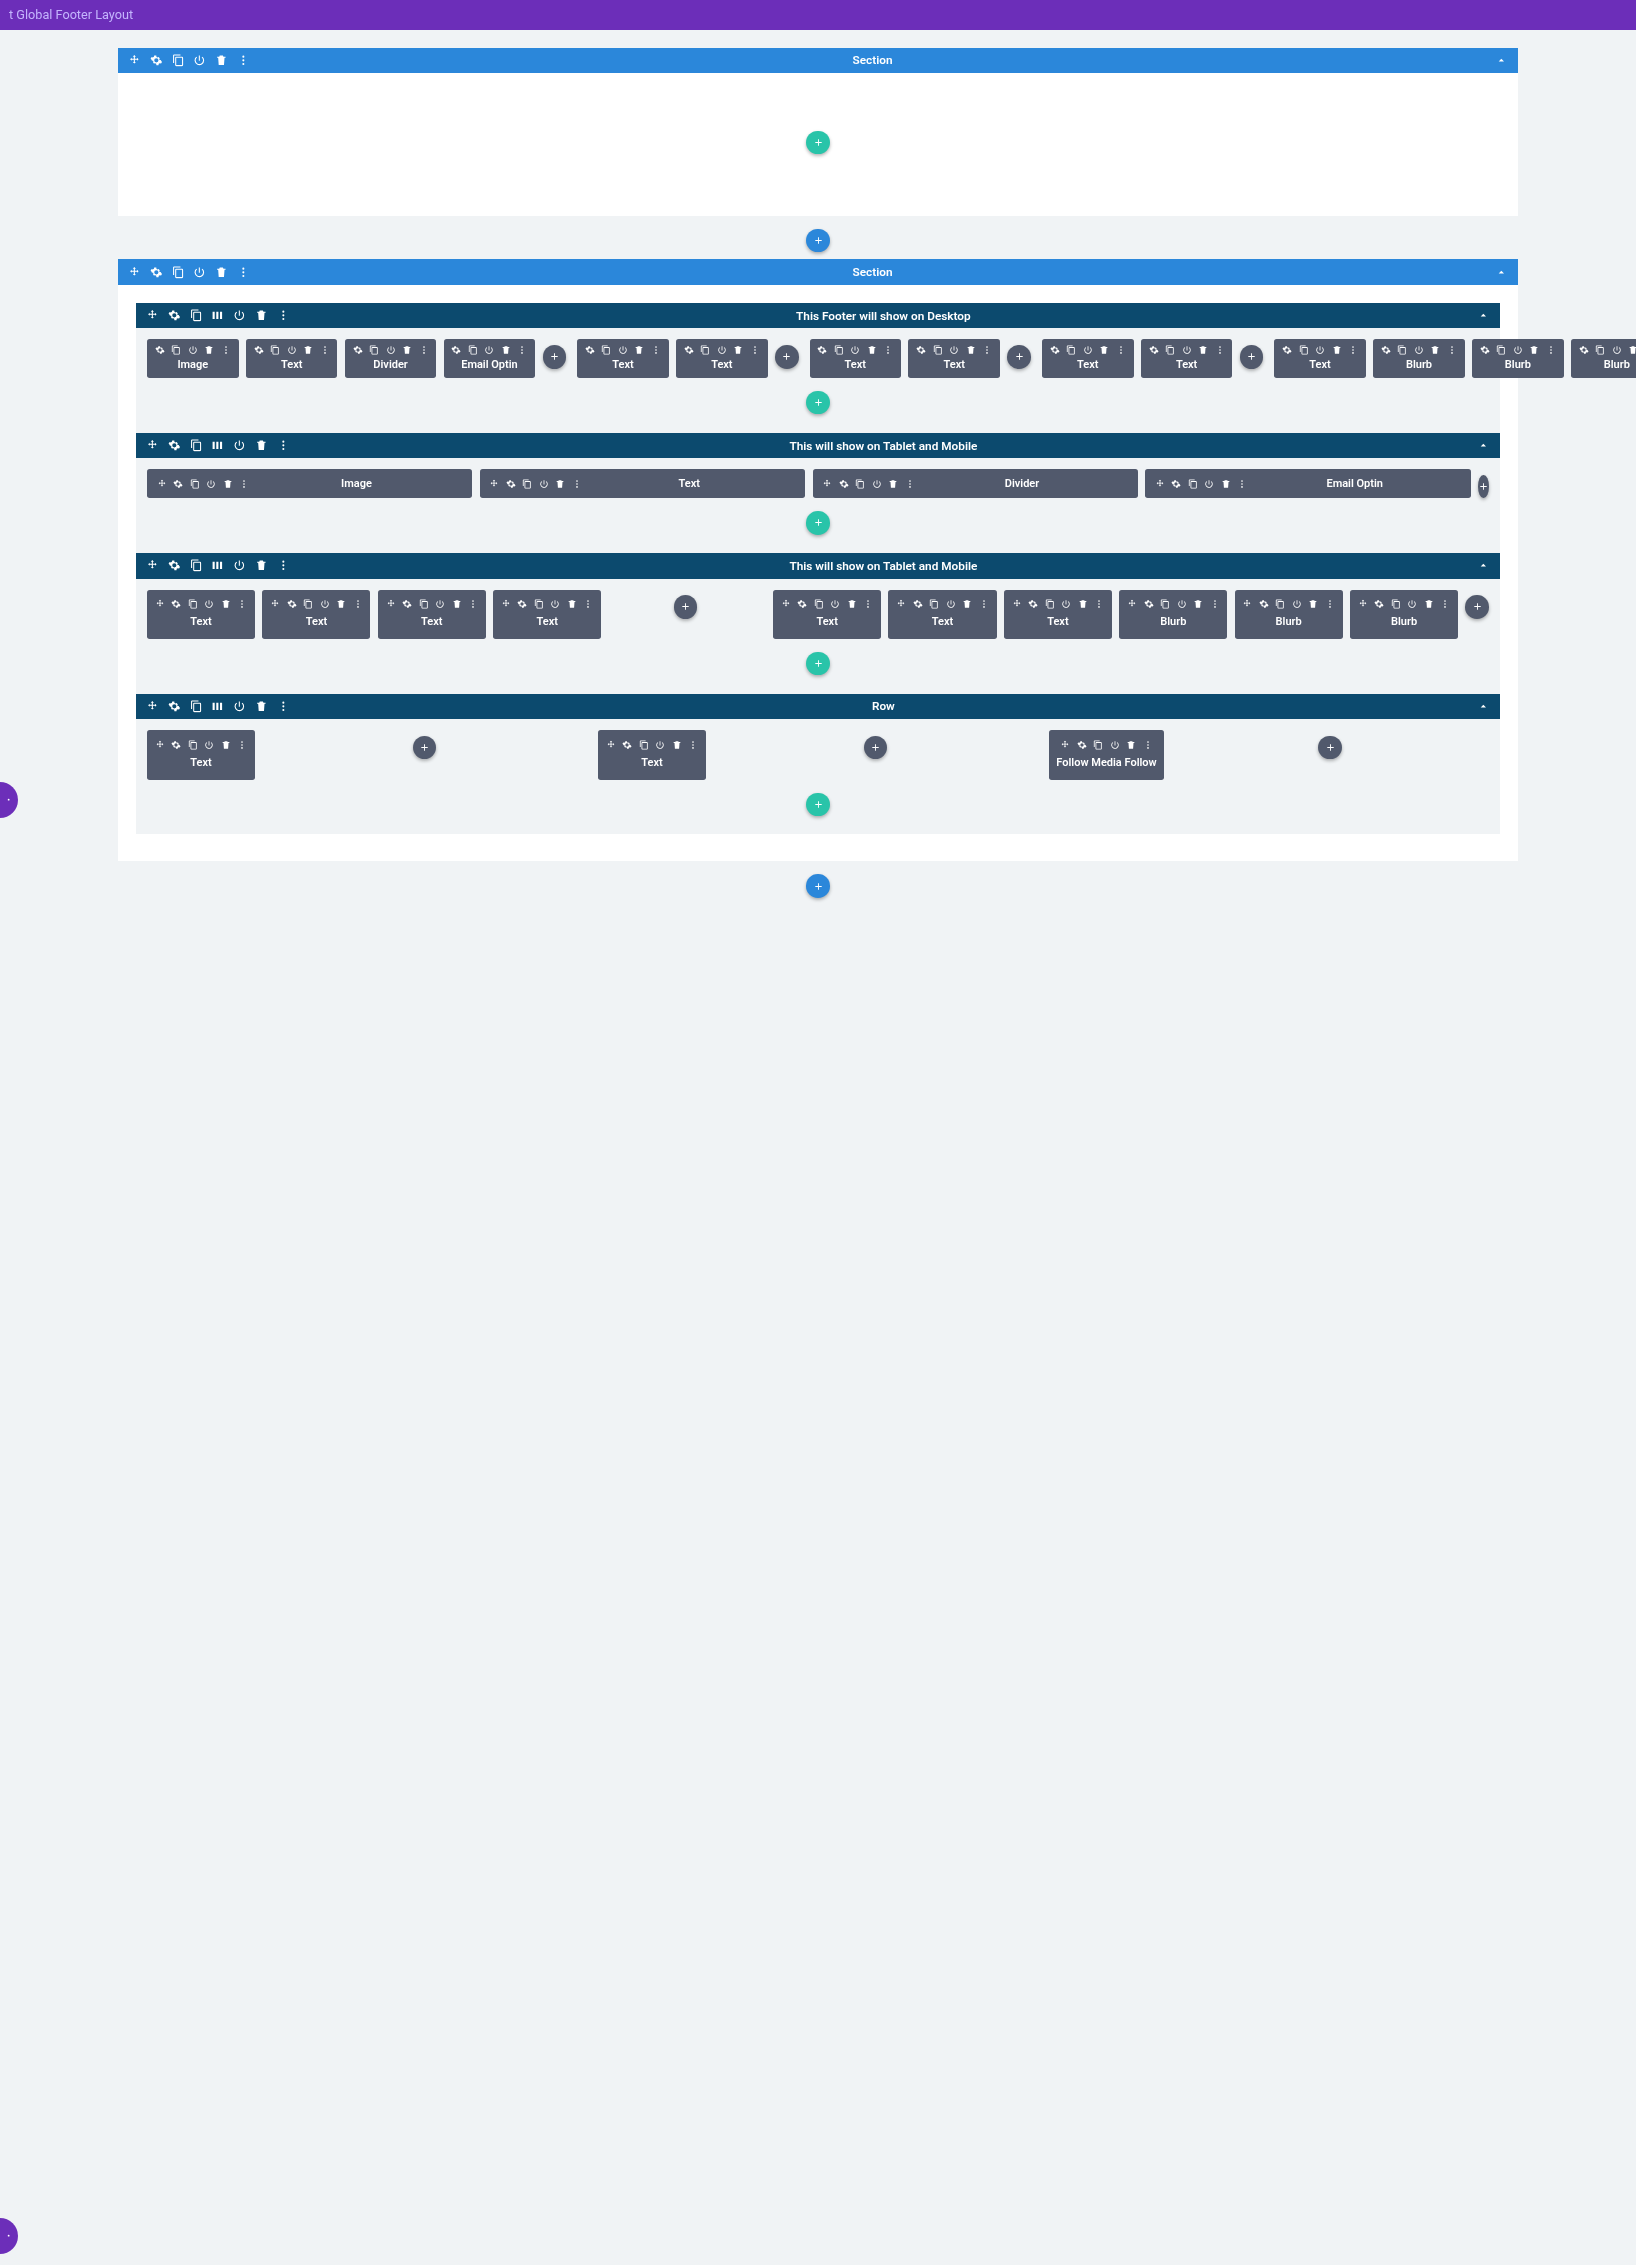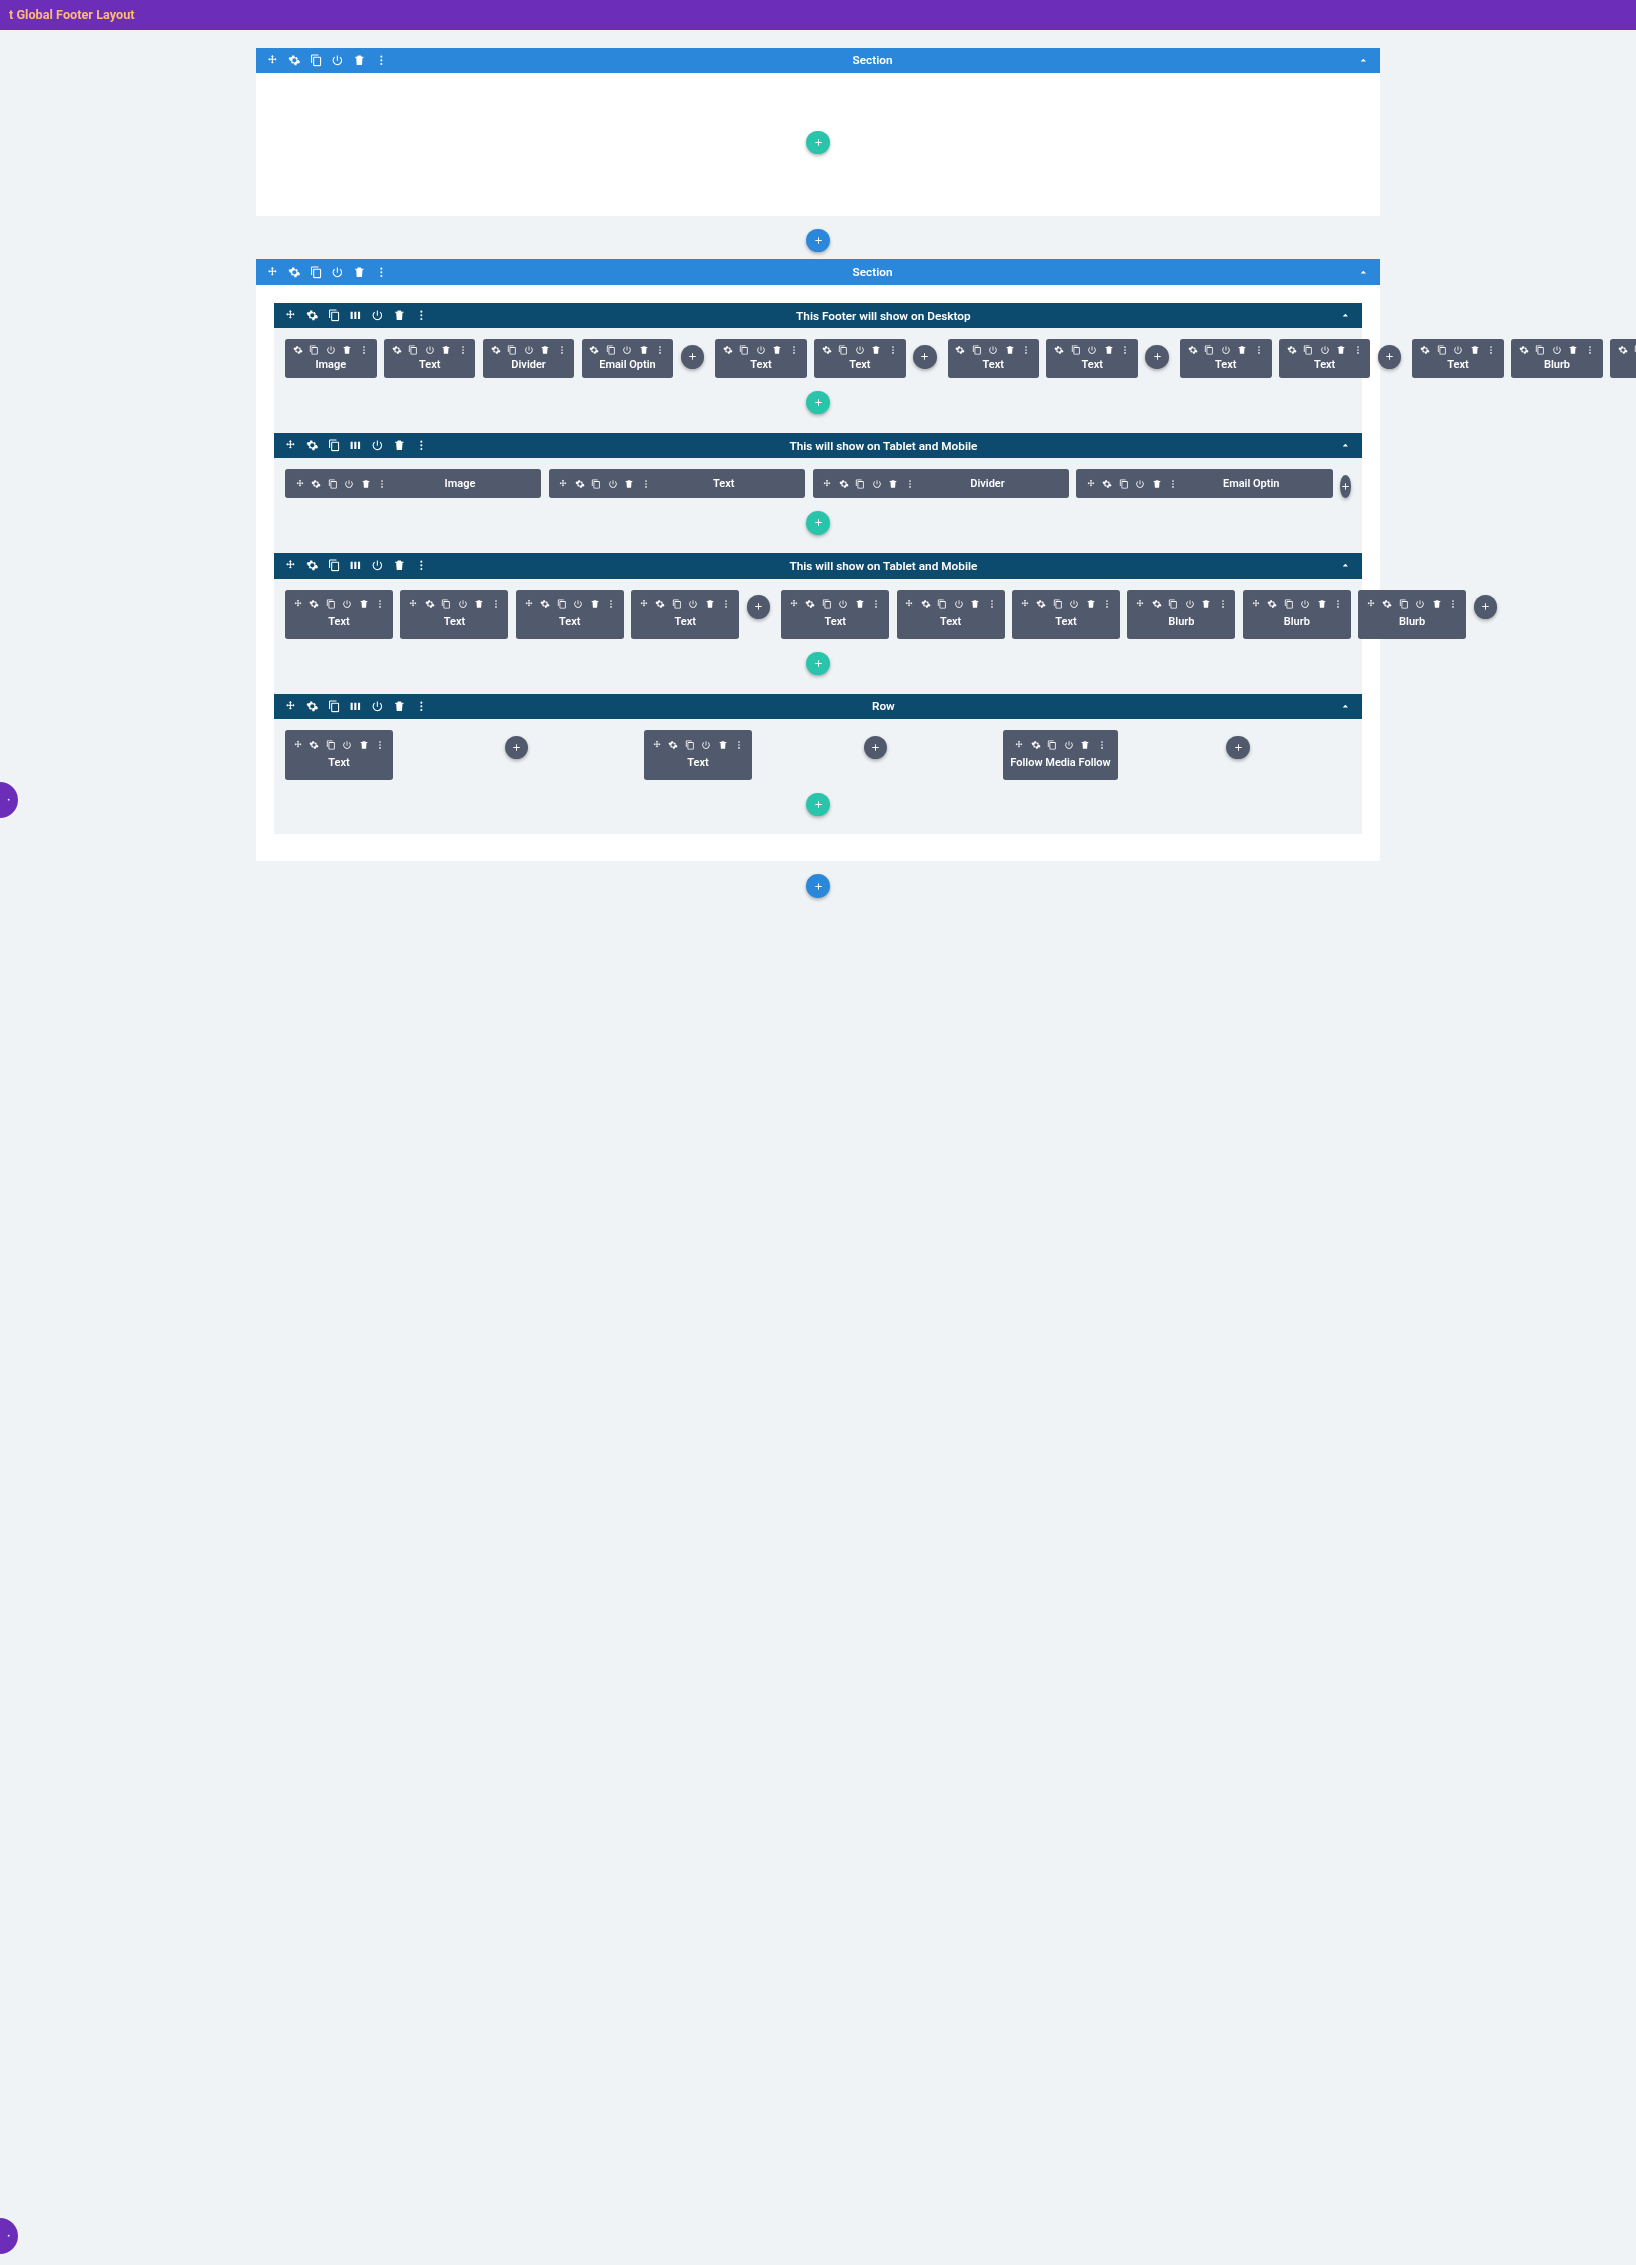--- a/index.html
+++ b/index.html
@@ -1,18 +1,18 @@
 <!DOCTYPE html>
 <html style="font-size:14.5px"><head>
 <meta charset="utf-8">
 <style>
 * { box-sizing: border-box; margin: 0; padding: 0; }
 body { font-family: -apple-system, BlinkMacSystemFont, "Segoe UI", Roboto, sans-serif; background: #f0f3f5; font-size: 11.8px; color: #fff; }
-.topbar { background: #6c2eb9; color: #fdba74; padding: 7.3px 9px; font-weight: 700; font-size: 12.7px; }
-.canvas { width: 1124px; margin: 0 auto; padding-top: 18px; }
+.topbar { background: #6c2eb9; color: #c4b5fd; padding: 7.3px 9px; font-weight: 400; font-size: 12.7px; }
+.canvas { width: 1400px; margin: 0 auto; padding-top: 18px; }
 .section-bar { background: #2b87da; display: flex; align-items: center; padding: 5.5px 9px; position: relative; }
 .section-bar .title { flex: 1; text-align: center; font-weight: 600; font-size: 11.8px; }
 .section-body { background: #fff; padding: 18px 18px 27px; position: relative; }
 .icons { display: flex; gap: 7.3px; align-items: center; }
 .icon { width: 14.5px; height: 14.5px; display: inline-flex; align-items: center; justify-content: center; cursor: pointer; }
 .icon svg { width: 12.7px; height: 12.7px; fill: #fff; }
 .collapse { margin-left: auto; }
 .row-bar { background: #0c4a6e; display: flex; align-items: center; padding: 5.5px 9px; position: relative; }
 .row-bar .title { flex: 1; text-align: center; font-weight: 600; font-size: 11.8px; }
 .row-body { background: #f0f3f5; padding: 11px; position: relative; }

